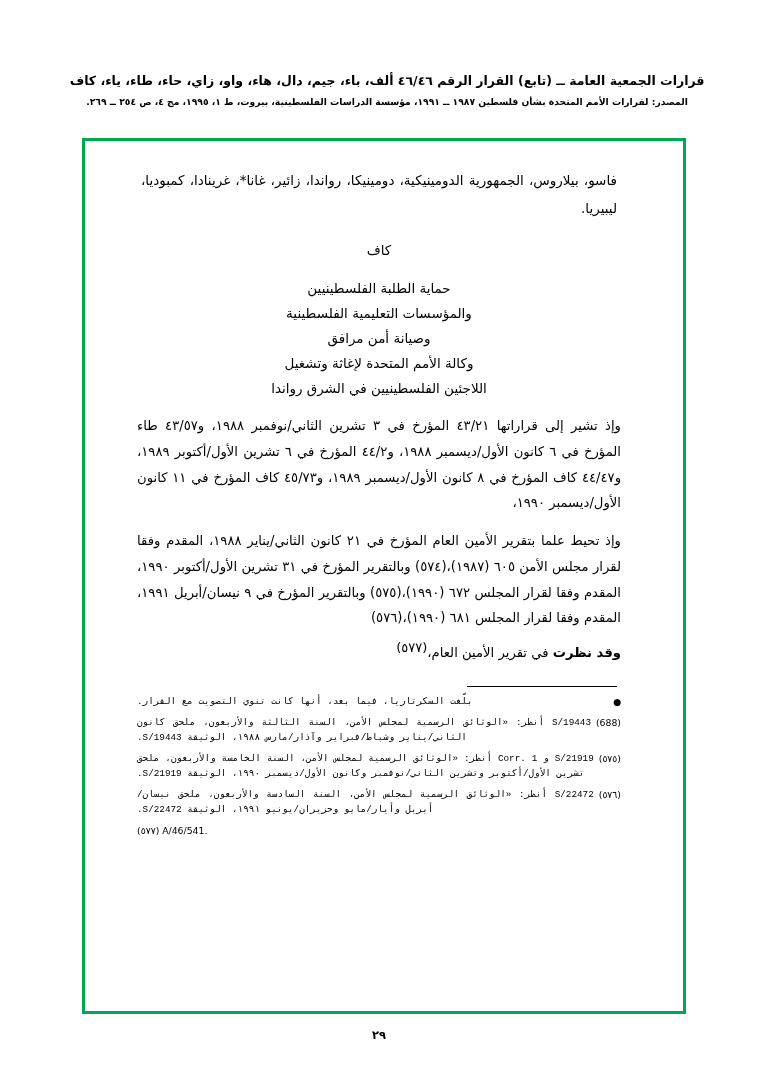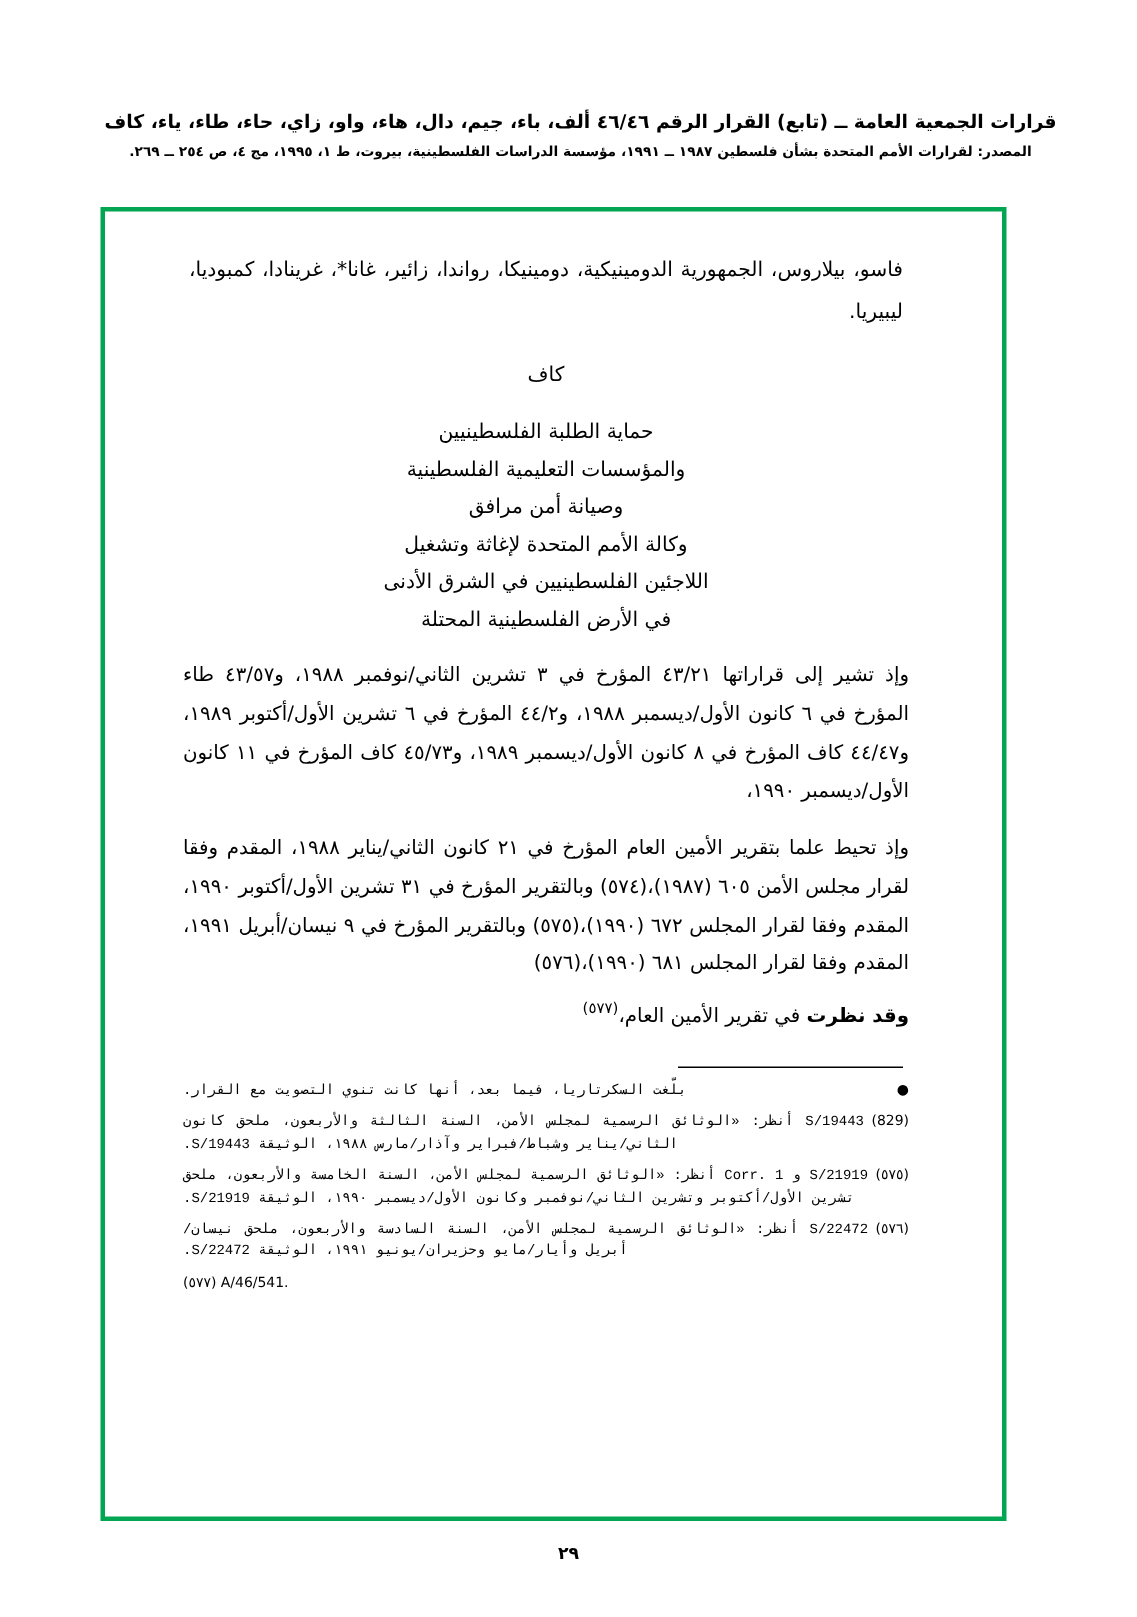--- a/index.html
+++ b/index.html
@@ -42,21 +42,21 @@
     font-size: 9.2px;
     font-weight: bold;
     line-height: 1.4;
     direction: rtl;
   }
 
   
   .frame {
     position: absolute;
     top: 138px;
-    left: 67px;
+    left: 82px;
     width: 604px;
     height: 876px;
     border: 3px solid #00a651;
     box-sizing: border-box;
     background: #ffffff;
   }
   .frame-inner {
     position: absolute;
     inset: 0;
     padding: 26px 62px 10px 52px;
@@ -99,21 +99,21 @@
     margin-top: 12px;
     font-size: 13.2px;
     line-height: 1.95;
     direction: rtl;
     text-align: justify;
     text-align-last: right;
   }
   .para.first { margin-top: 14px; }
   .bold-lead { font-weight: bold; }
   .sup {
-    font-size: 10px;
+    font-size: 13px;
     vertical-align: super;
     line-height: 0;
   }
   .closing {
     margin-top: 14px;
     font-size: 13.2px;
     direction: rtl;
     text-align: right;
   }
 
@@ -179,41 +179,40 @@
 
       <div class="country-list">فاسو، بيلاروس، الجمهورية الدومينيكية، دومينيكا، رواندا، زائير، غانا*، غرينادا، كمبوديا، ليبيريا.</div>
 
       <div class="section-letter">كاف</div>
 
       <div class="title-block">
         <div>حماية الطلبة الفلسطينيين</div>
         <div>والمؤسسات التعليمية الفلسطينية</div>
         <div>وصيانة أمن مرافق</div>
         <div>وكالة الأمم المتحدة لإغاثة وتشغيل</div>
-        <div>اللاجئين الفلسطينيين في الشرق الأدنى</div>
-        <div>في الأرض الفلسطينية المحتلة</div>
+        <div>اللاجئين الفلسطينيين في الشرق رواندا</div>
       </div>
 
 
       <div class="para">وإذ تشير إلى قراراتها ٤٣/٢١ المؤرخ في ٣ تشرين الثاني/نوفمبر ١٩٨٨، و٤٣/٥٧ طاء المؤرخ في ٦ كانون الأول/ديسمبر ١٩٨٨، و٤٤/٢ المؤرخ في ٦ تشرين الأول/أكتوبر ١٩٨٩، و٤٤/٤٧ كاف المؤرخ في ٨ كانون الأول/ديسمبر ١٩٨٩، و٤٥/٧٣ كاف المؤرخ في ١١ كانون الأول/ديسمبر ١٩٩٠،</div>
       <div class="para">وإذ تحيط علما بتقرير الأمين العام المؤرخ في ٢١ كانون الثاني/يناير ١٩٨٨، المقدم وفقا لقرار مجلس الأمن ٦٠٥ (١٩٨٧)،(٥٧٤) وبالتقرير المؤرخ في ٣١ تشرين الأول/أكتوبر ١٩٩٠، المقدم وفقا لقرار المجلس ٦٧٢ (١٩٩٠)،(٥٧٥) وبالتقرير المؤرخ في ٩ نيسان/أبريل ١٩٩١، المقدم وفقا لقرار المجلس ٦٨١ (١٩٩٠)،(٥٧٦)</div>
 
       <div class="closing">
         <span class="bold-lead">وقد نظرت</span><span> في تقرير الأمين العام،</span><span class="sup">(٥٧٧)</span>
       </div>
 
       <div class="fn-rule"></div>
 
       <div class="footnotes">
         <div class="fn">
           <span class="fn-mark">●</span>
           <span class="fn-text">بلّغت السكرتاريا، فيما بعد، أنها كانت تنوي التصويت مع القرار.</span>
         </div>
         <div class="fn">
-          <span class="fn-mark">(829)</span>
+          <span class="fn-mark">(688)</span>
           <span class="fn-text">S/19443 أنظر: «الوثائق الرسمية لمجلس الأمن، السنة الثالثة والأربعون، ملحق كانون الثاني/يناير وشباط/فبراير وآذار/مارس ١٩٨٨، الوثيقة S/19443.</span>
         </div>
         <div class="fn">
           <span class="fn-mark">(٥٧٥)</span>
           <span class="fn-text">S/21919 و Corr. 1 أنظر: «الوثائق الرسمية لمجلس الأمن، السنة الخامسة والأربعون، ملحق تشرين الأول/أكتوبر وتشرين الثاني/نوفمبر وكانون الأول/ديسمبر ١٩٩٠، الوثيقة S/21919.</span>
         </div>
         <div class="fn">
           <span class="fn-mark">(٥٧٦)</span>
           <span class="fn-text">S/22472 أنظر: «الوثائق الرسمية لمجلس الأمن، السنة السادسة والأربعون، ملحق نيسان/أبريل وأيار/مايو وحزيران/يونيو ١٩٩١، الوثيقة S/22472.</span>
         </div>

